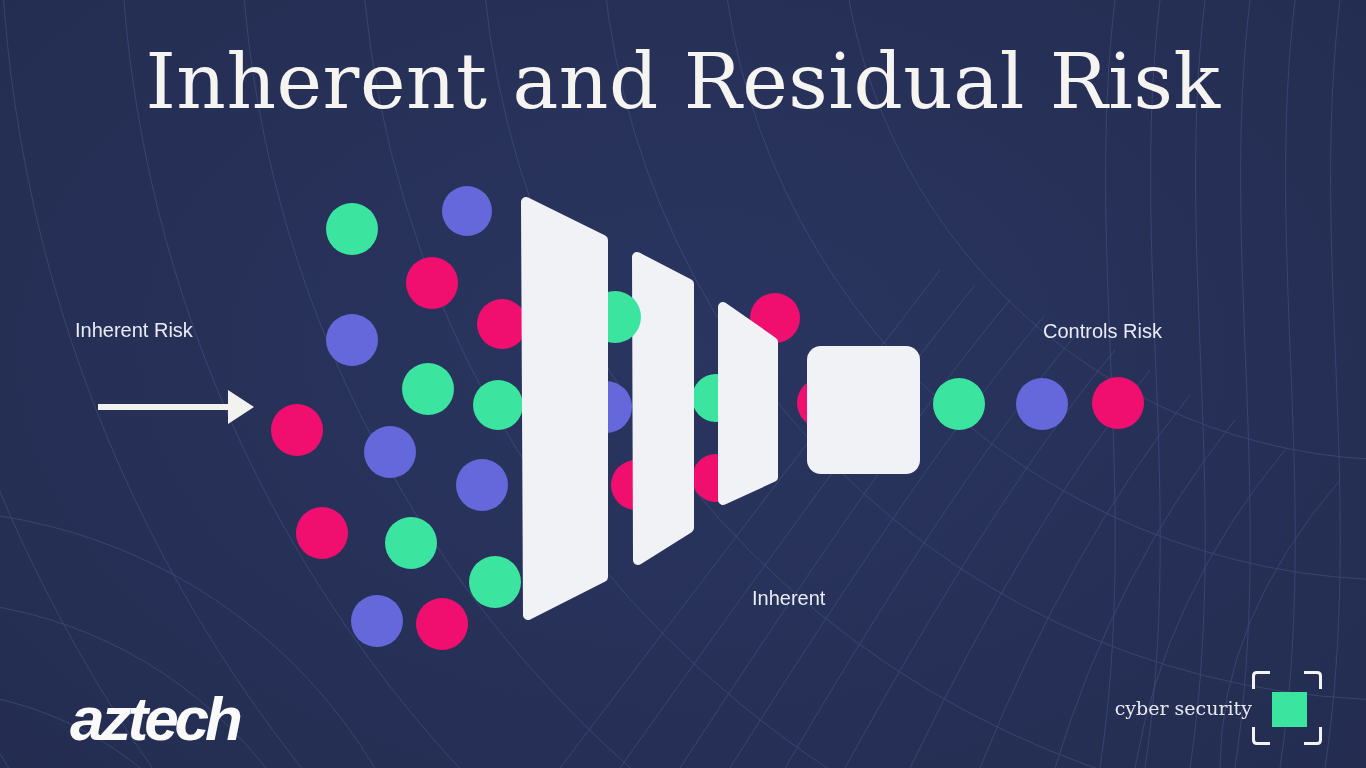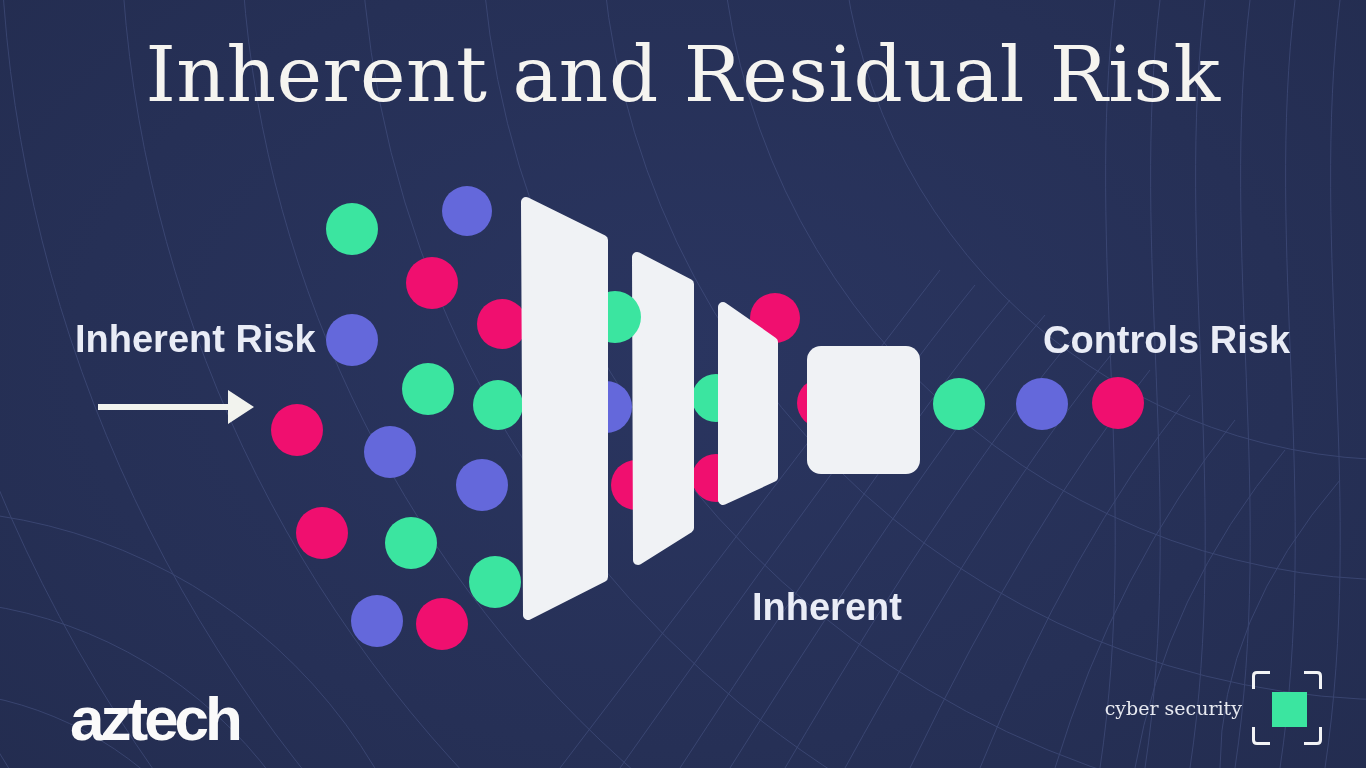--- a/index.html
+++ b/index.html
@@ -4,37 +4,37 @@
 <style>
   html,body{margin:0;padding:0;background:#111;}
   .stage{
     position:relative;width:1366px;height:768px;overflow:hidden;
     background:radial-gradient(1100px 720px at 50% 46%, #2a3560 0%, #263056 55%, #222b4d 100%);
     font-family:"Liberation Sans",sans-serif;
   }
   svg.contours{position:absolute;inset:0;z-index:1;}
   svg.diagram{position:absolute;inset:0;z-index:3;}
   .title{
-    position:absolute;top:26px;left:0;right:0;z-index:4;margin:9px;
+    position:absolute;top:26px;left:0;right:0;z-index:4;margin:16px;
     text-align:center;color:#F5F4F0;font-family:"DejaVu Serif",serif;
     font-weight:500;font-size:77px;line-height:1.05;letter-spacing:0.5px;
   }
   .label{
-    position:absolute;z-index:4;color:#E9ECF6;font-weight:700;font-size:38px;line-height:1;
+    position:absolute;z-index:4;color:#E9ECF6;font-weight:400;font-size:20px;line-height:1;
   }
   .label.inherent{left:75px;top:320px;}
   .label.residual{left:1043px;top:321px;}
   .label.controls{left:752px;top:588px;}
   .logo{
     position:absolute;z-index:4;left:70px;top:688px;color:#FAFAFA;
-    font-weight:700;font-size:62px;line-height:1;letter-spacing:-4px;
+    font-weight:700;font-size:62px;line-height:1;letter-spacing:-4px;font-style:italic;
   }
   .footer-right{
     position:absolute;z-index:4;top:671px;right:44px;height:74px;
-    display:flex;align-items:center;gap:10px;
+    display:flex;align-items:center;
   }
   .tagline{
     color:#E7E9F0;font-family:"DejaVu Serif",serif;font-size:19px;line-height:1;
   }
   .viewfinder{display:block;}
 </style>
 </head>
 <body>
 
 <div class="stage">

